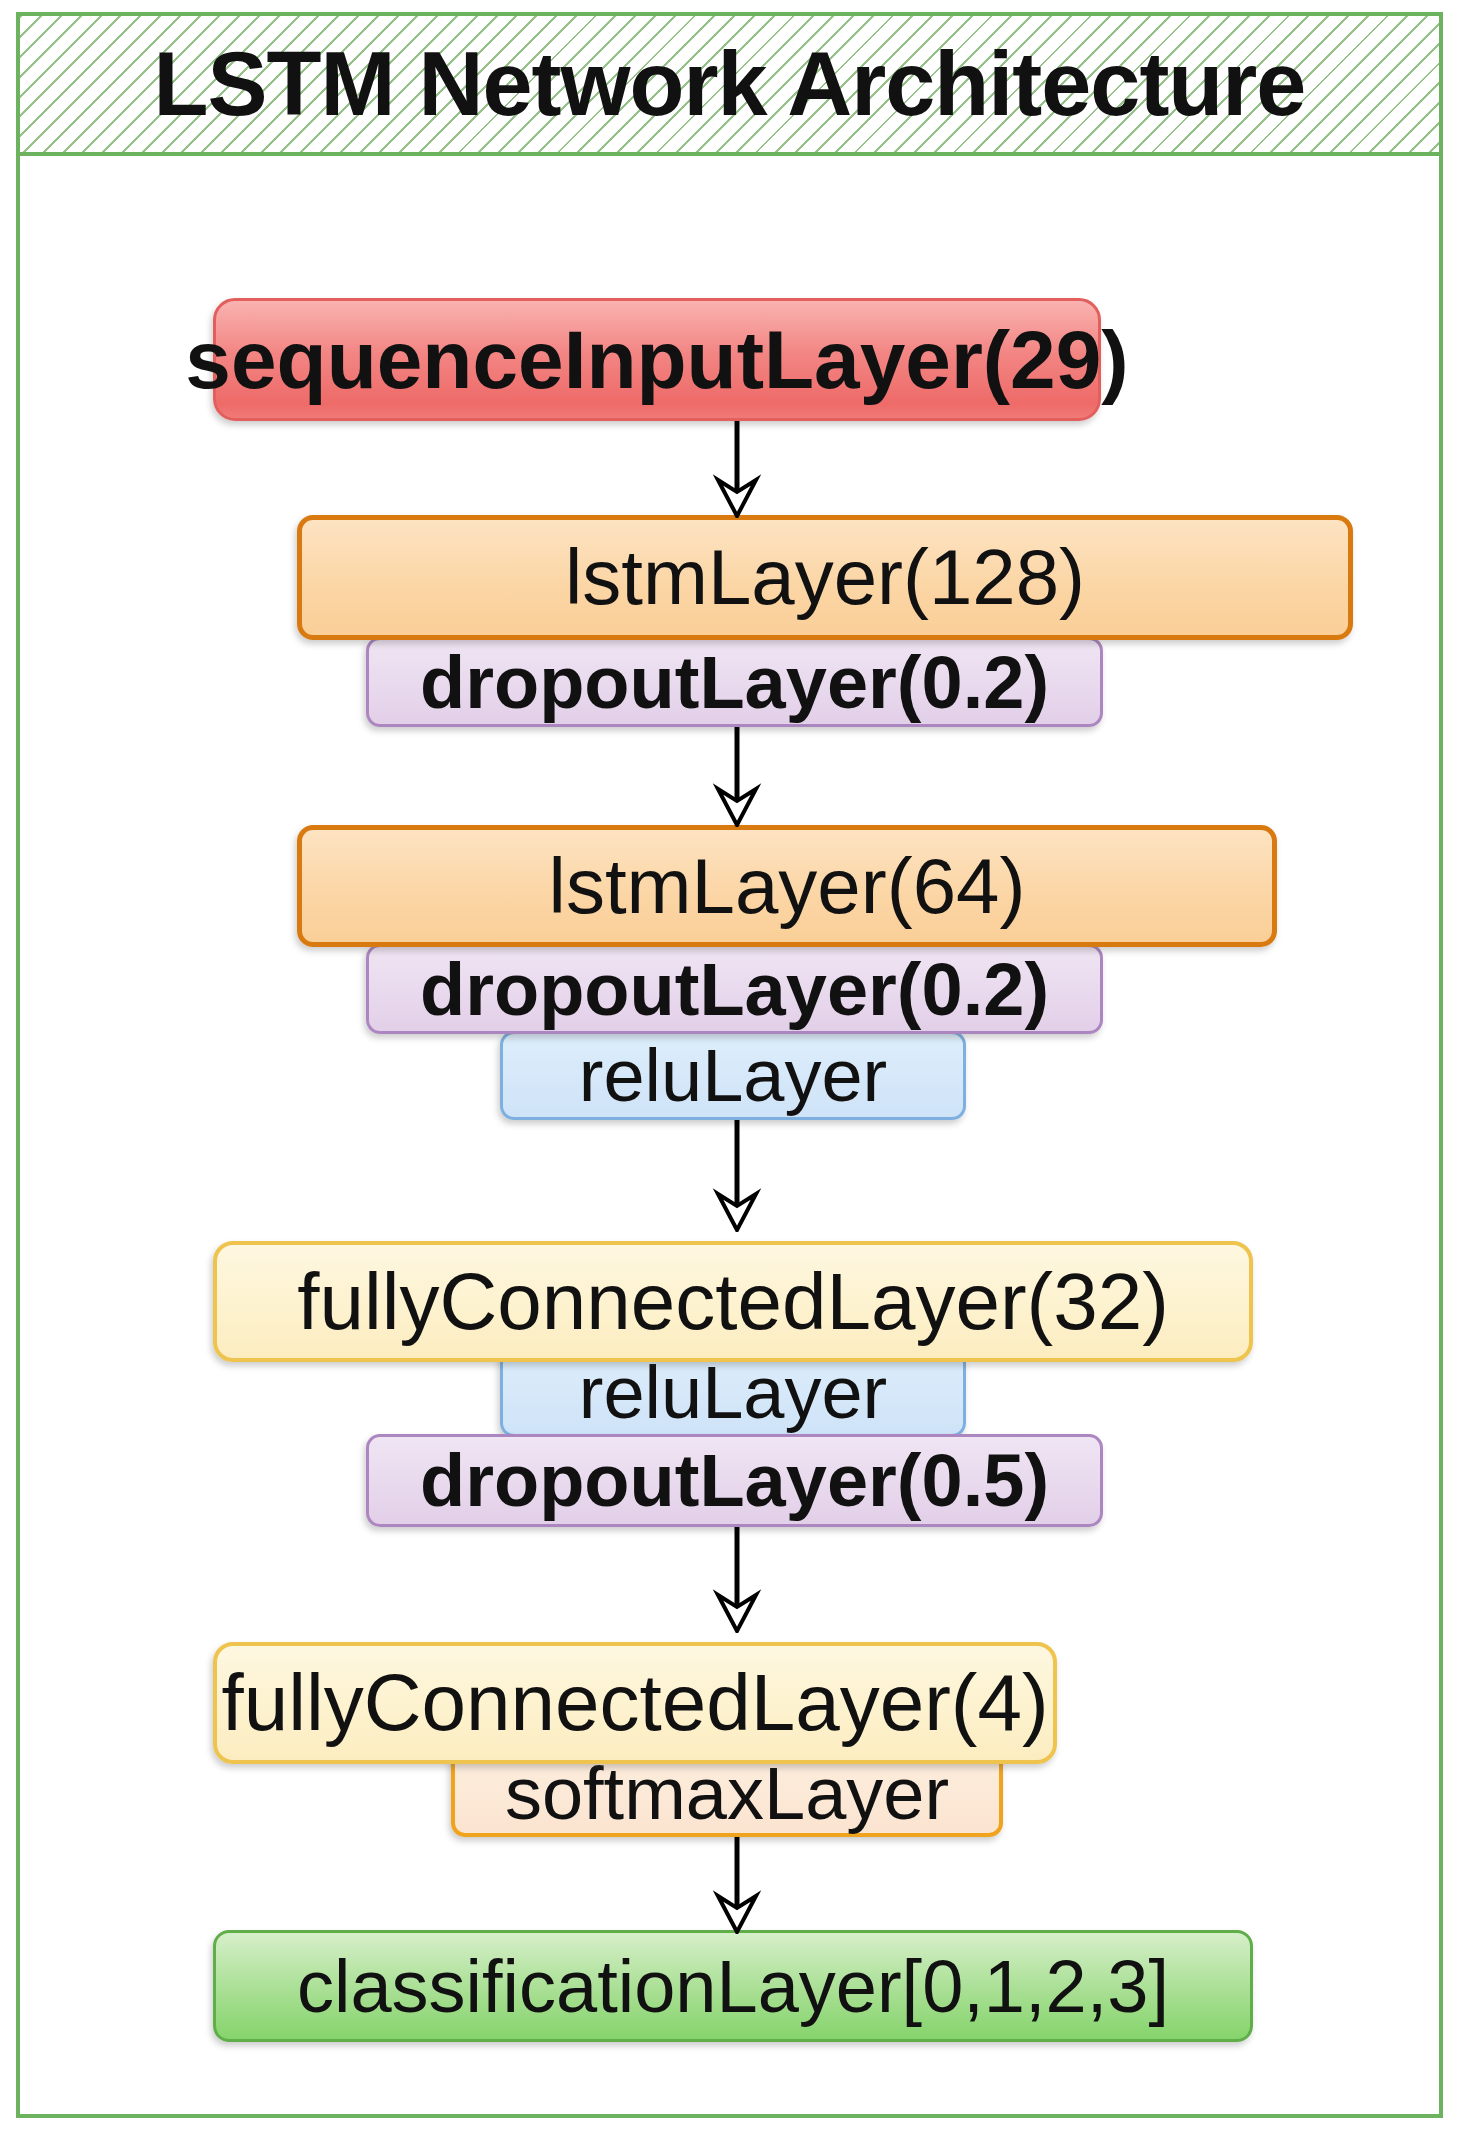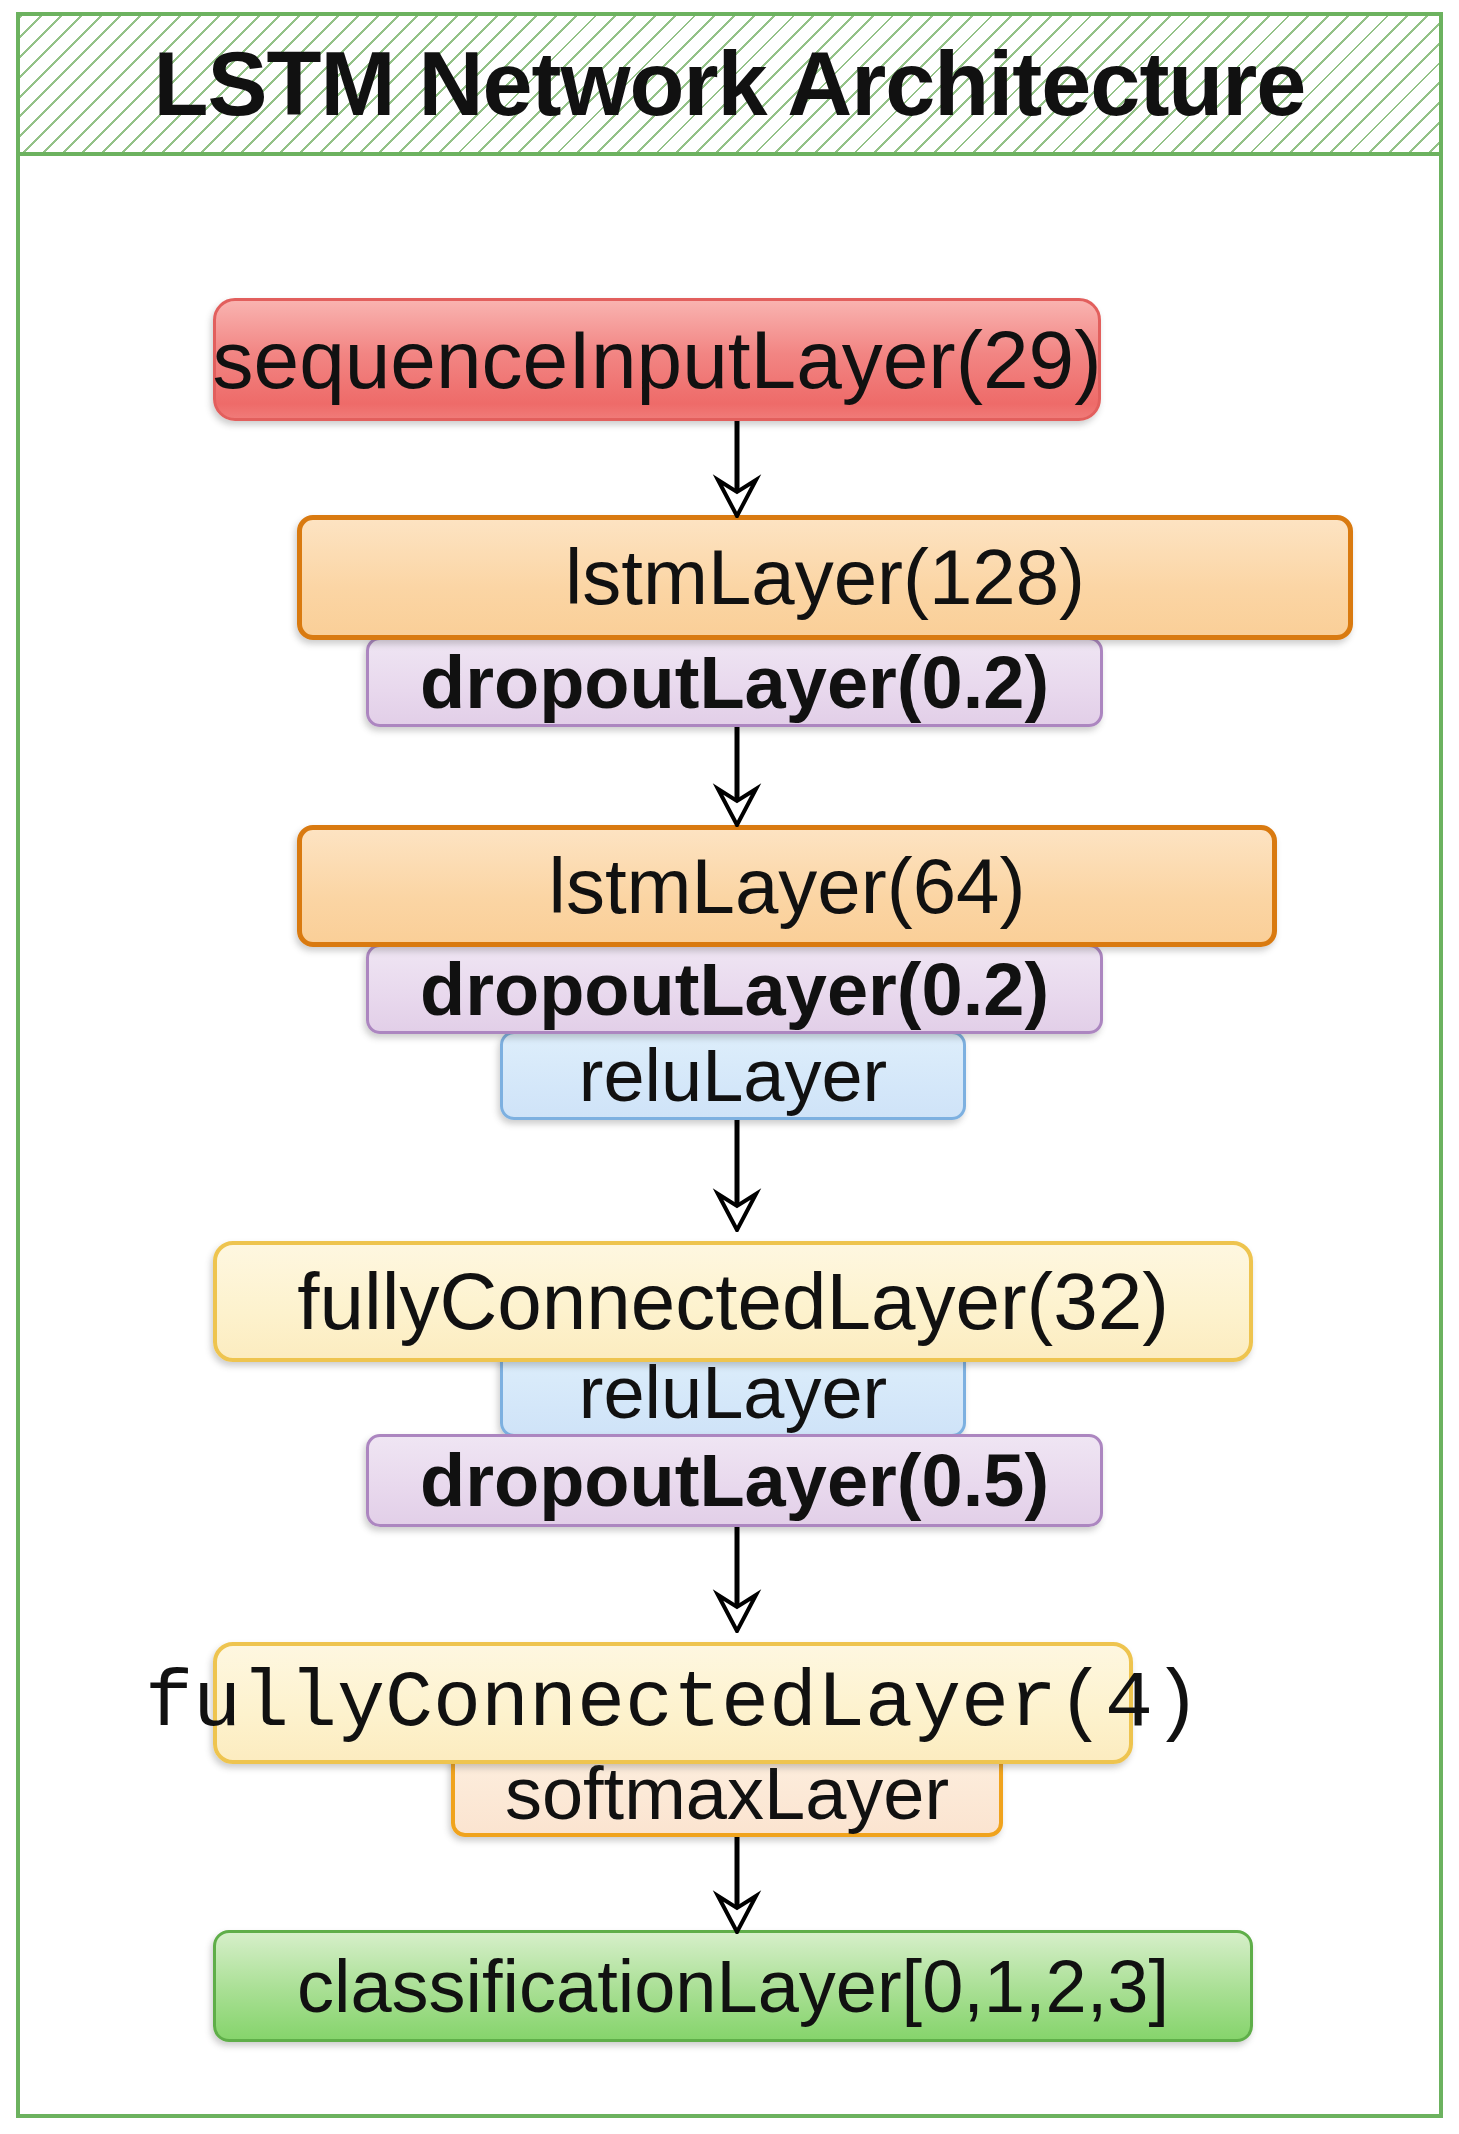--- a/index.html
+++ b/index.html
@@ -50,30 +50,30 @@
   .n-norm {background:linear-gradient(180deg,#fcdcdb 0%,#f8bcba 55%,#f3a2a1 100%);border:3px solid #e07f7e;border-radius:12px;z-index:2;}
   .n-seq  {background:linear-gradient(180deg,#f9b3b0 0%,#f28583 45%,#ee6b69 88%,#f07a78 100%);border:3px solid #e25f5d;border-radius:22px;z-index:3;}
   .n-lstm {background:linear-gradient(180deg,#fde3c2 0%,#fbd5a4 60%,#facf98 100%);border:5px solid #d97a10;border-radius:16px;z-index:3;}
   .n-drop {background:linear-gradient(180deg,#efe5f3 0%,#e8d8ed 60%,#e2cfe8 100%);border:3px solid #ac86c0;border-radius:14px;z-index:2;font-weight:bold;}
   .n-relu {background:linear-gradient(180deg,#ddeefb 0%,#cfe3f8 100%);border:3px solid #7db0e0;border-radius:14px;z-index:1;}
   .n-fc   {background:linear-gradient(180deg,#fef7e0 0%,#fdf2cd 60%,#fcecc0 100%);border:4px solid #eec44f;border-radius:20px;z-index:3;margin-top:12px;}
   .n-soft {background:linear-gradient(180deg,#fdeede 0%,#fbe4d0 100%);border:4px solid #f0a31d;border-radius:14px;z-index:2;}
   .n-class{background:linear-gradient(180deg,#d6efc9 0%,#a8df93 55%,#86d46c 100%);border:3px solid #5fae49;border-radius:16px;z-index:3;}
   
   #nd-norm   {left:455px;top:213px;width:556px;height:88px; font-size:72px;}
-  #nd-seq    {left:213px;top:298px;width:888px;height:123px;font-size:82px;}
+  #nd-seq    {left:213px;top:298px;width:888px;height:123px;font-size:82px;font-weight:bold;}
   #nd-lstm1  {left:297px;top:515px;width:1056px;height:125px;font-size:78px;}
   #nd-drop1  {left:366px;top:637px;width:737px;height:90px; font-size:74px;}
   #nd-lstm2  {left:297px;top:825px;width:980px;height:122px;font-size:78px;}
   #nd-drop2  {left:366px;top:944px;width:737px;height:90px; font-size:74px;}
   #nd-relu1  {left:500px;top:1031px;width:466px;height:89px;font-size:74px;}
   #nd-fc1    {left:213px;top:1229px;width:1040px;height:121px;font-size:80px;}
   #nd-relu2  {left:500px;top:1347px;width:466px;height:90px;font-size:74px;}
   #nd-drop3  {left:366px;top:1434px;width:737px;height:93px;font-size:74px;}
-  #nd-fc2    {left:213px;top:1630px;width:920px;height:122px;font-size:80px;font-family:Liberation Mono, monospace;}
+  #nd-fc2    {left:213px;top:1630px;width:844px;height:122px;font-size:80px;}
   #nd-soft   {left:451px;top:1749px;width:552px;height:88px;font-size:74px;}
   #nd-class  {left:213px;top:1930px;width:1040px;height:112px;font-size:74px;}
   .arrow{position:absolute;z-index:4;}
   #ar-1{left:709px;top:421px;}
   #ar-2{left:709px;top:727px;}
   #ar-3{left:709px;top:1120px;}
   #ar-4{left:709px;top:1527px;}
   #ar-5{left:709px;top:1837px;}
 </style>
 </head>

